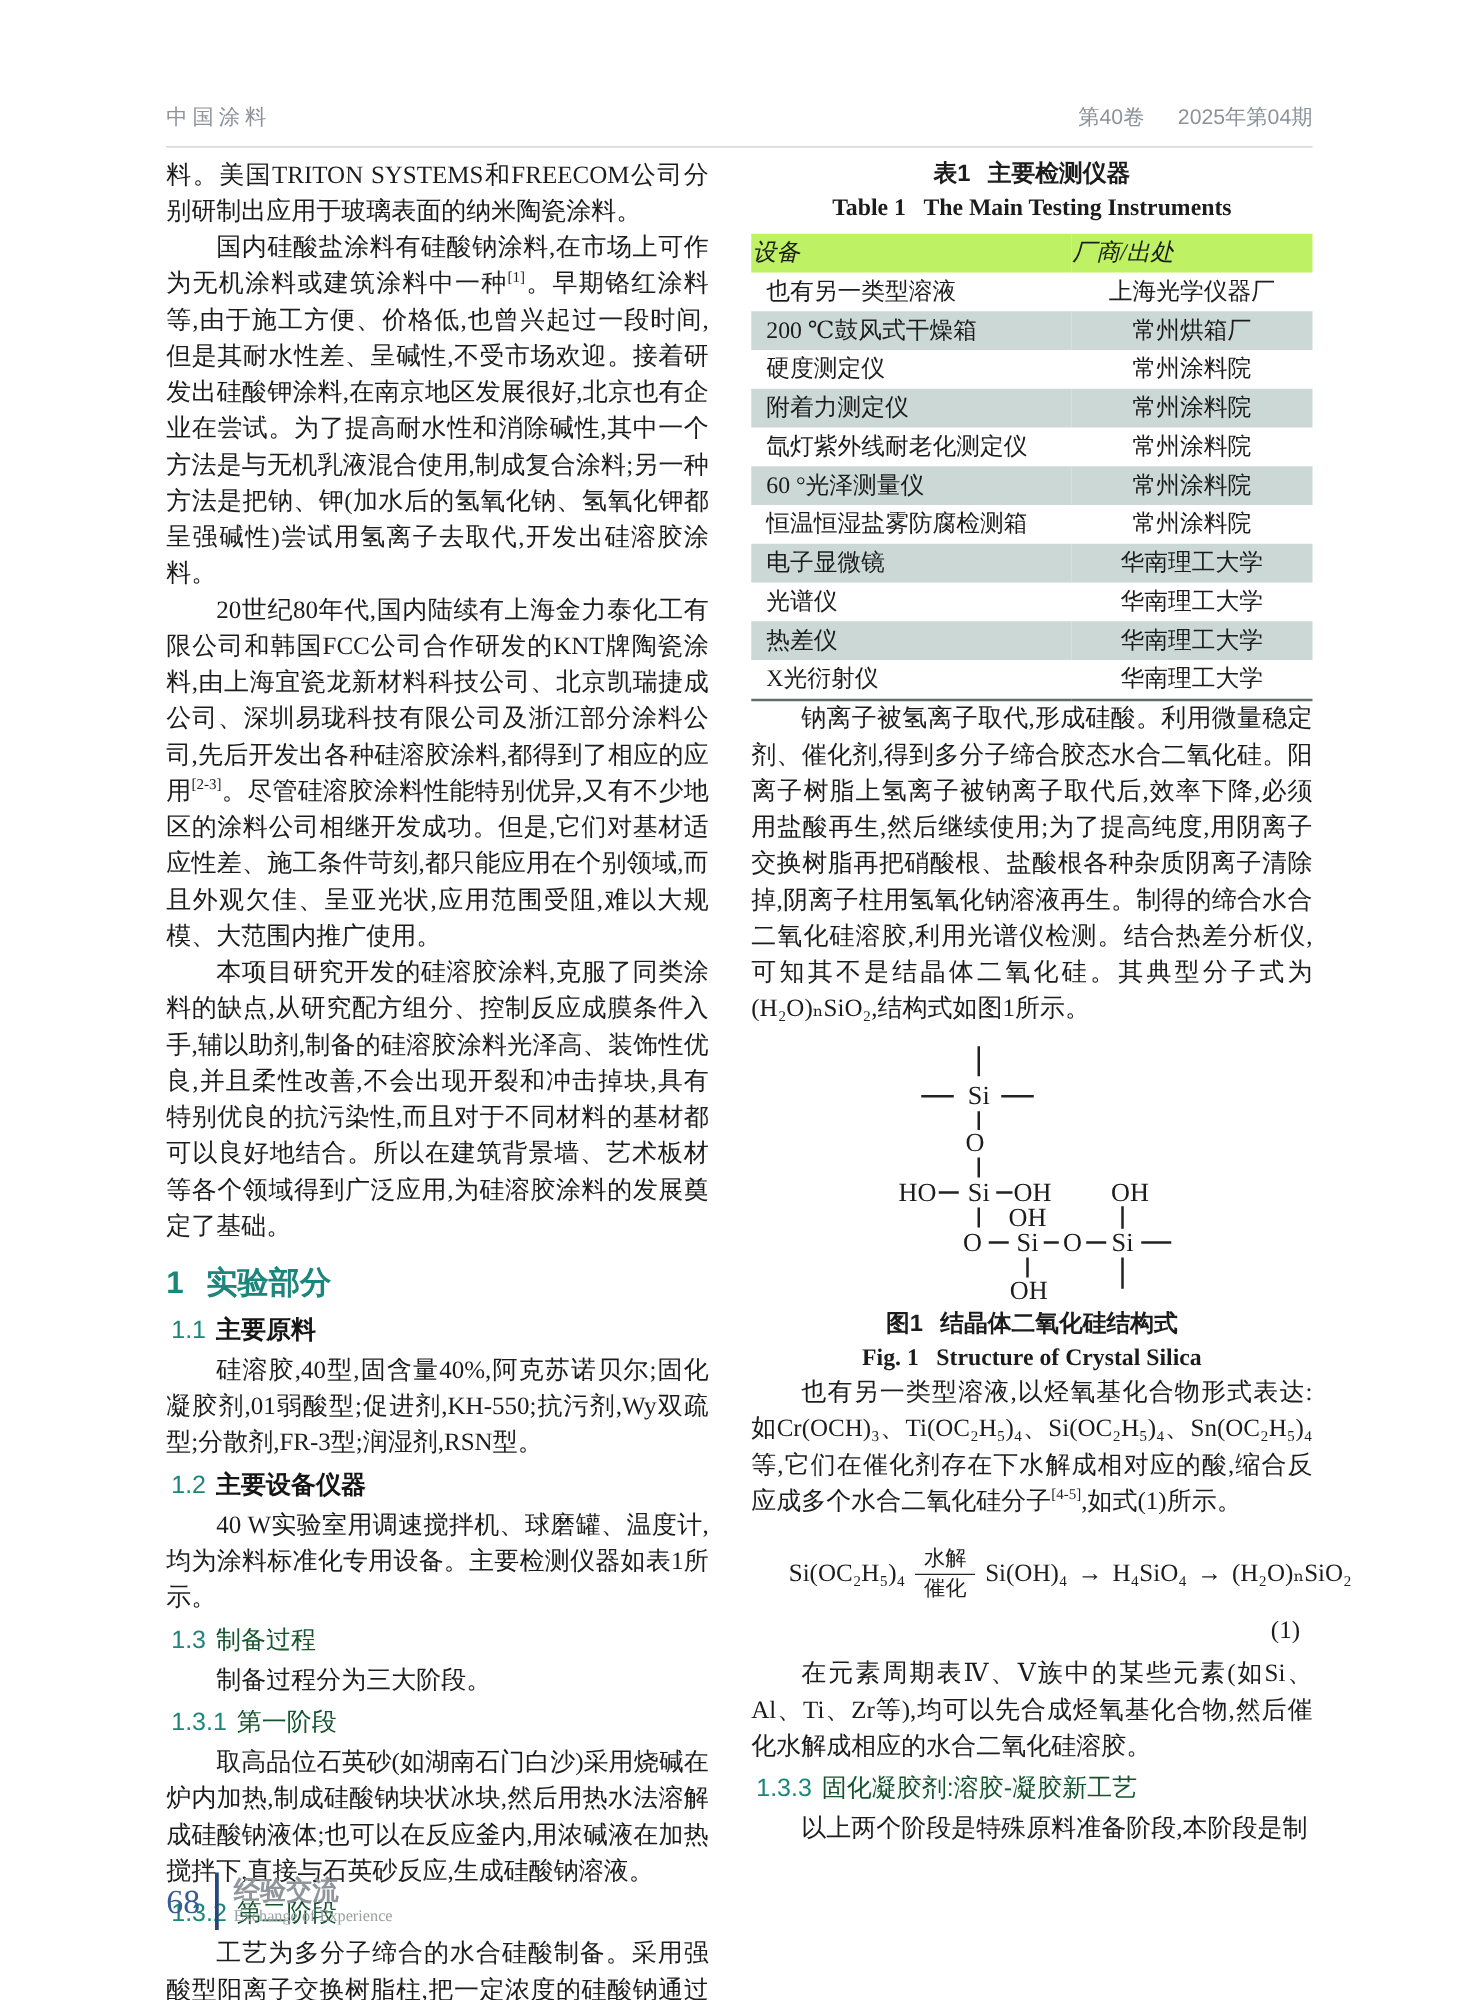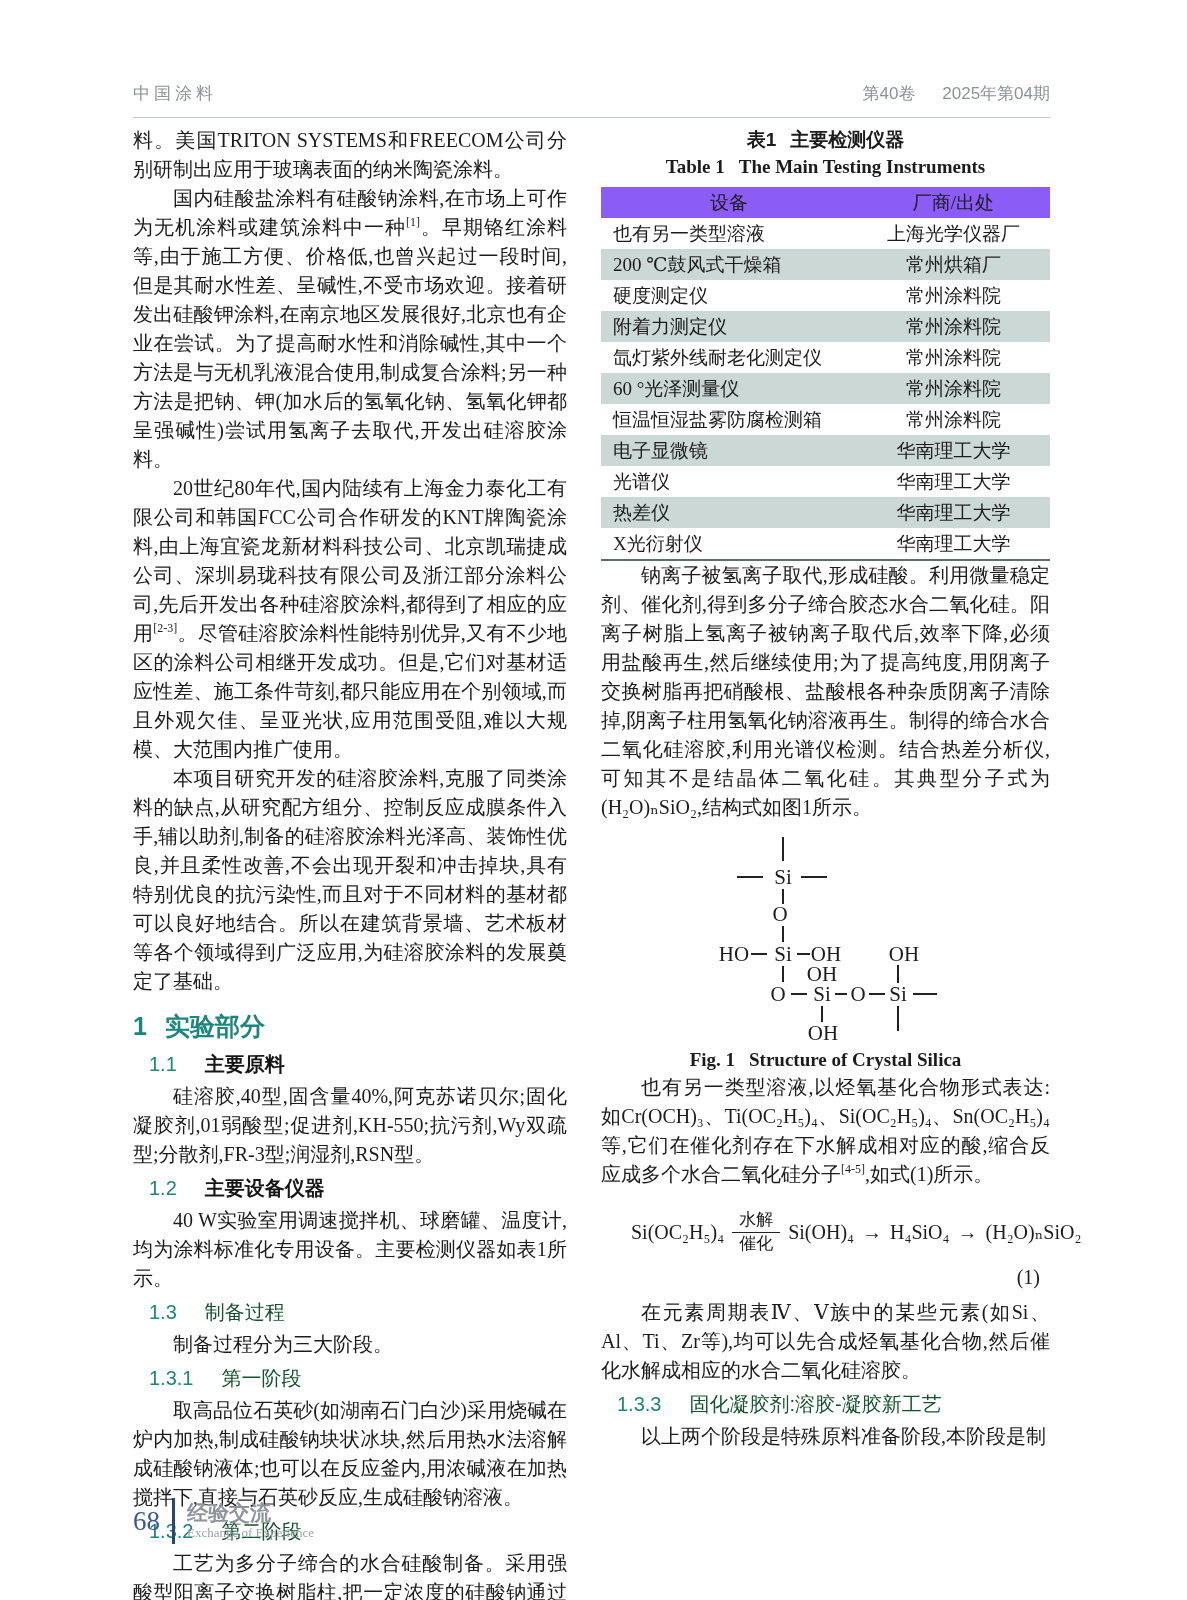--- a/index.html
+++ b/index.html
@@ -19,32 +19,32 @@
   .col-left{left:133px;width:434px;}
   .col-right{left:601px;width:449px;}
   .col p{margin:0;text-indent:2em;text-align:justify;}
   .col p.noind{text-indent:0;}
   sup.ref{font-size:12px;vertical-align:super;line-height:0;}
 
   
   .h1{display:flex;align-items:baseline;gap:18px;margin:16px 0 9px;
       font-family:"Liberation Sans","DejaVu Sans",sans-serif;font-weight:bold;
       font-size:25px;color:#1a867c;}
-  .hsub{display:flex;align-items:baseline;gap:28px;margin:5px 16px 3px;font-size:20px;}
+  .hsub{display:flex;align-items:baseline;gap:8px;margin:5px 4px 3px;font-size:20px;}
   .hsub .num{color:#1a867c;font-family:"Liberation Sans","DejaVu Sans",sans-serif;}
   .hsub.black .title{color:#161616;font-weight:600;}
   .hsub.teal .title{color:#14532d;font-weight:normal;
       font-family:"Liberation Sans","DejaVu Sans",sans-serif;}
 
   
   .cap{ text-align:center;font-weight:bold;font-size:19px;line-height:27px;}
   .cap .lbl{margin-right:14px;}
   .cap.cn{font-family:"Liberation Sans","DejaVu Sans",sans-serif;}
   table.t1{width:100%;border-collapse:collapse;font-size:19px;margin-top:7px;}
-  table.t1 th{background:#8b5cf6;font-weight:normal;height:29px;text-align:center;}
+  table.t1 th{background:#bef264;font-weight:normal;height:29px;text-align:left;font-style:italic;}
   table.t1 td{height:28px;}
   table.t1 td:first-child{text-align:left;padding-left:12px;width:57%;}
   table.t1 td:last-child{text-align:center;}
   table.t1 tbody tr:nth-child(even){background:#cbd8d5;}
   table.t1 tbody tr:last-child td{border-bottom:2px solid #5f6e6c;}
 
   
   .structure{position:relative;width:100%;height:214px;margin-top:10px;}
   .atom{position:absolute;transform:translate(-50%,-50%);font-size:21px;color:#1c1c1c;}
   .bnd{position:absolute;background:#222;}
@@ -213,20 +213,23 @@
       <div class="bnd h" style="left:234px;top:161px;width:12px;"></div>
       <span class="atom" style="left:257px;top:162px;">O</span>
       <div class="bnd h" style="left:268px;top:161px;width:16px;"></div>
       <span class="atom" style="left:297px;top:162px;">Si</span>
       <div class="bnd h" style="left:312px;top:161px;width:24px;"></div>
       <div class="bnd v" style="left:220px;top:174px;height:16px;"></div>
       <div class="bnd v" style="left:296px;top:174px;height:25px;"></div>
       <span class="atom" style="left:222px;top:201px;">OH</span>
     </div>
 
+    <div class="cap cn">
+      <span class="lbl">图1</span><span>结晶体二氧化硅结构式</span>
+    </div>
     <div class="cap en">
       <span class="lbl">Fig. 1</span><span>Structure of Crystal Silica</span>
     </div>
 
     <p class="mt"><span>也有另一类型溶液,以烃氧基化合物形式表达:如Cr(OCH)₃、Ti(OC₂H₅)₄、Si(OC₂H₅)₄、Sn(OC₂H₅)₄等,它们在催化剂存在下水解成相对应的酸,缩合反应成多个水合二氧化硅分子</span><sup class="ref">[4-5]</sup><span>,如式(1)所示。</span></p>
 
     <div class="equation">
       <span>Si(OC₂H₅)₄</span>
       <span class="frac">
         <span class="top">水解</span>

